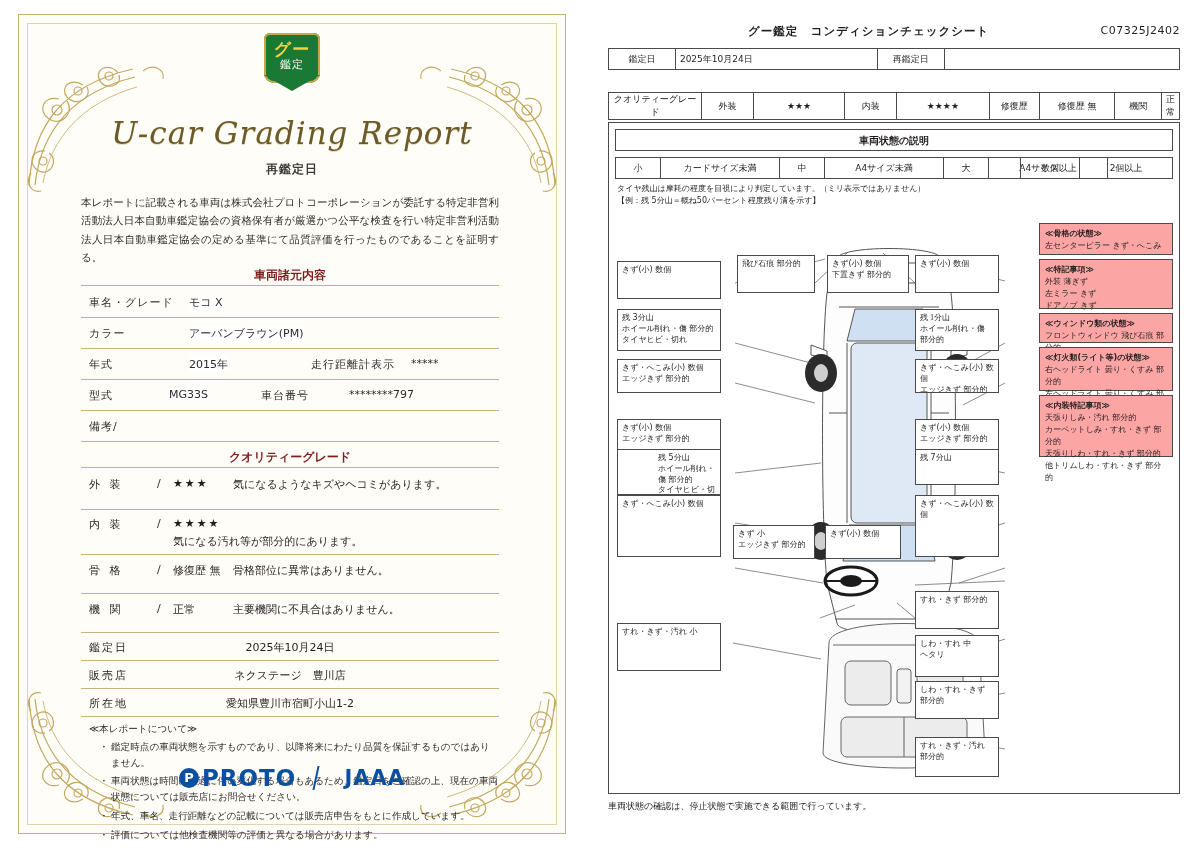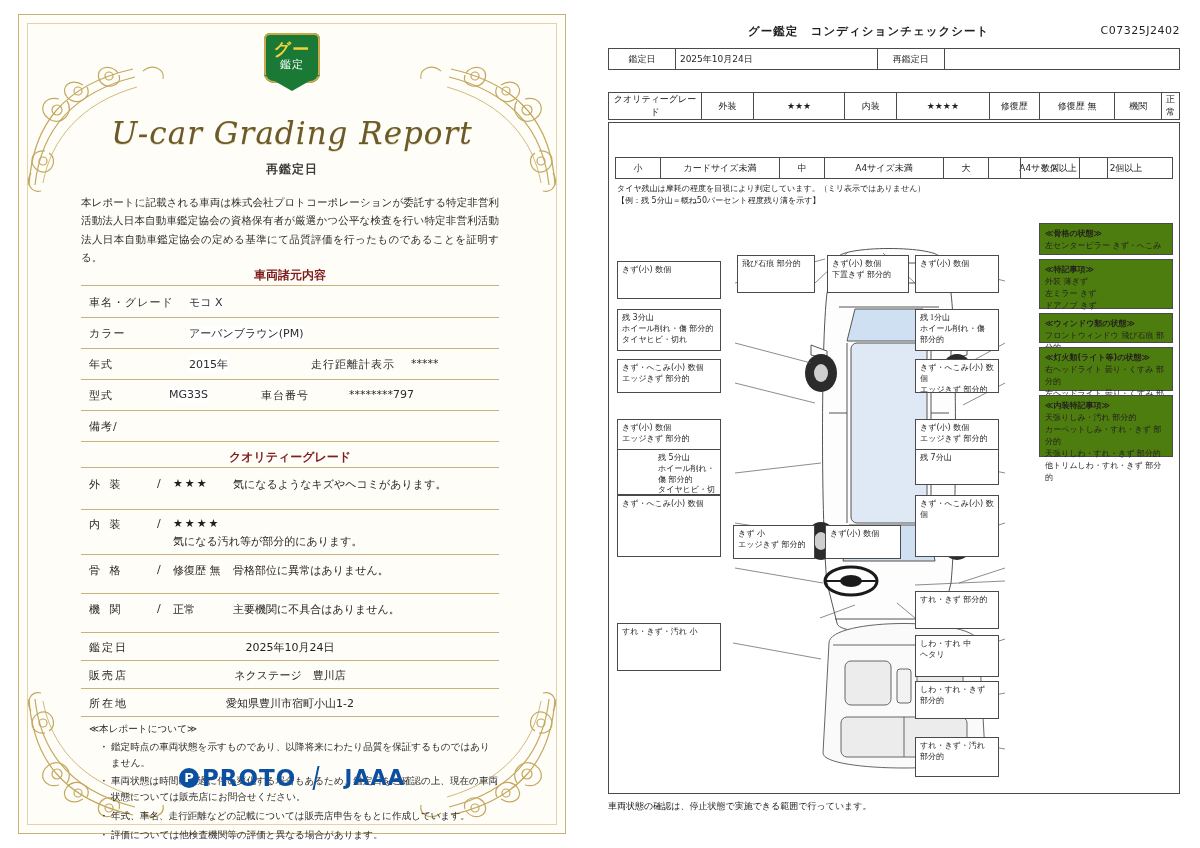--- a/index.html
+++ b/index.html
@@ -156,21 +156,21 @@
 
   .tire-note{position:absolute;left:8px;top:58px;font-size:8px;line-height:1.5;}
 
   
   .dbox{
     position:absolute;border:1px solid #4a4a4a;background:#fff;
     font-size:8px;line-height:1.35;padding:3px 4px;box-sizing:border-box;
     overflow:hidden;
   }
   .rbox{
-    position:absolute;border:1px solid #4a4a4a;background:#4d7c0f;
+    position:absolute;border:1px solid #4a4a4a;background:#fca5a5;
     font-size:8px;line-height:1.5;padding:4px 5px;box-sizing:border-box;
   }
   .rbox b{font-weight:bold;}
 
   svg.cardraw{position:absolute;}
 
   .foot{position:absolute;left:0;top:778px;font-size:9px;}
 </style>
 </head>
 <body>
@@ -416,20 +416,21 @@
         <td style="width:46px;margin-left:24px;">修復歴</td>
         <td style="width:76px;">修復歴 無</td>
         <td style="width:42px;">機関</td>
         <td>正常</td>
       </tr>
     </tbody>
       </table>
 
     <div class="panel">
 
+      <div class="panel-title">車両状態の説明</div>
 
       <table class="grid legend">
         <tbody>
             <tr>
           <td style="width:36px;">小</td>
           <td style="width:110px;">カードサイズ未満</td>
           <td style="width:36px;">中</td>
           <td style="width:110px;">A4サイズ未満</td>
           <td style="width:36px;">大</td>
           <td style="width:110px;">A4サイズ以上</td>

